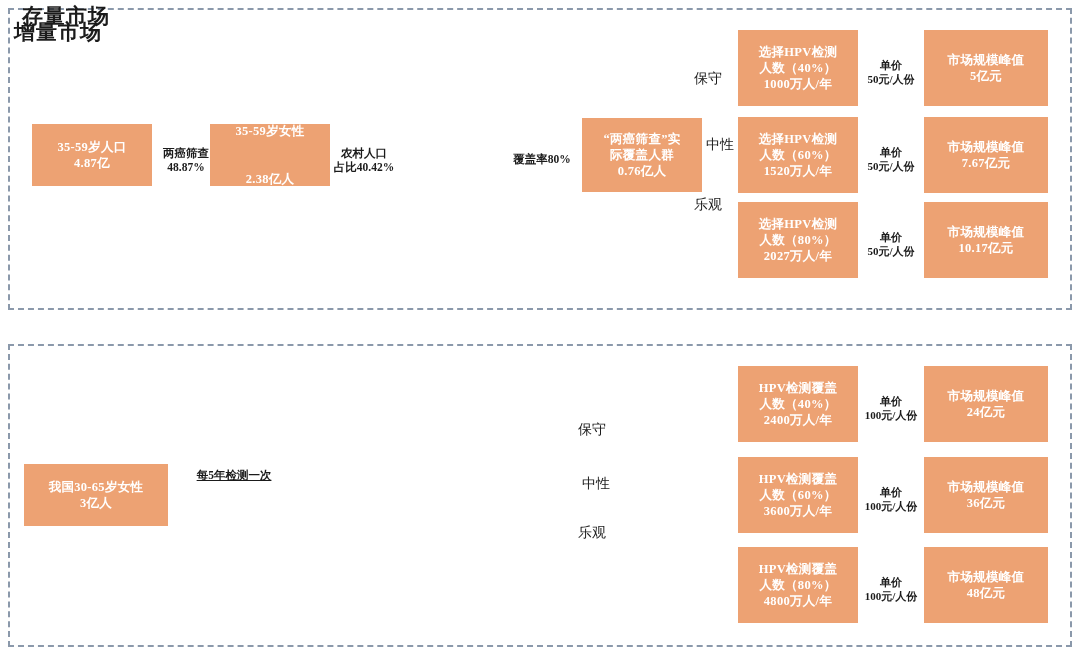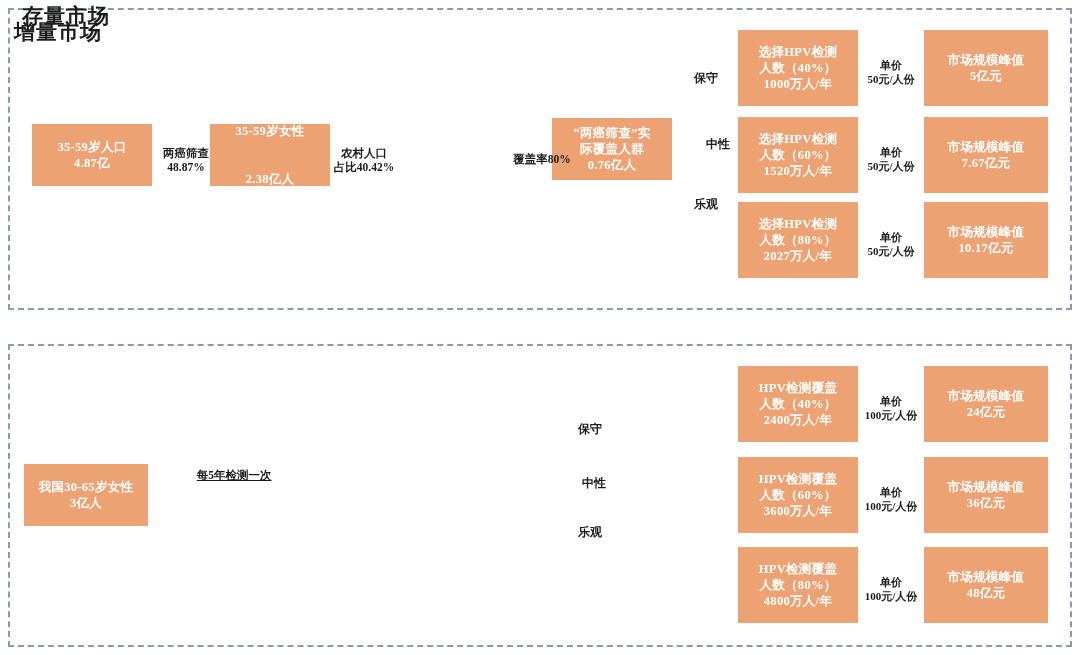--- a/index.html
+++ b/index.html
@@ -60,22 +60,22 @@
     font-size: 11.5px;
     text-align: center;
     white-space: nowrap;
     line-height: 1.25;
     margin-top: 16px;
   }
   .edge-label.small { font-size: 11px; }
   .branch-label {
     position: absolute;
     font-family: "Liberation Serif", serif;
-    font-weight: bold;
-    font-size: 12px;
+    font-weight: normal;
+    font-size: 14px;
     color: #1b1b1b;
     white-space: nowrap;
   }
   svg.edges { position: absolute; left: 0; top: 0; width: 1080px; height: 655px; pointer-events: none; }
 </style>
 </head>
 <body>
 
 <div id="root">
 
@@ -116,21 +116,21 @@
   <div class="panel-title" id="title-stock">存量市场</div>
 
   <div class="node" style="left:32px; top:124px; width:120px; height:62px;">
     <span class="ln">35-59岁人口</span>
     <span class="ln">4.87亿</span>
   </div>
   <div class="node" style="left:210px; top:124px; width:120px; height:62px;gap:32px;">
     <span class="ln">35-59岁女性</span>
     <span class="ln">2.38亿人</span>
   </div>
-  <div class="node" style="left:552px; top:118px; width:120px; height:62px;">
+  <div class="node" style="left:582px; top:118px; width:120px; height:74px;">
     <span class="ln">“两癌筛查”实</span>
     <span class="ln">际覆盖人群</span>
     <span class="ln">0.76亿人</span>
   </div>
 
   <div class="edge-label" style="left:150px; top:130px; width:72px;">
     <span>两癌筛查</span><br>
     <span>48.87%</span>
   </div>
   <div class="edge-label" style="left:328px; top:130px; width:72px;">
@@ -183,21 +183,21 @@
     <span>50元/人份</span>
   </div>
   <div class="node" style="left:924px; top:202px; width:124px; height:76px;">
     <span class="ln">市场规模峰值</span>
     <span class="ln">10.17亿元</span>
   </div>
 
   <div class="panel" id="panel-growth"></div>
   <div class="panel-title" id="title-growth">增量市场</div>
 
-  <div class="node" style="left:24px; top:464px; width:124px; height:62px;">
+  <div class="node" style="left:24px; top:464px; width:144px; height:62px;">
     <span class="ln">我国30-65岁女性</span>
     <span class="ln">3亿人</span>
   </div>
   <div class="edge-label" style="left:174px; top:452px; width:120px;text-decoration:underline;">
     <span>每5年检测一次</span>
   </div>
 
   <div class="branch-label" style="left:578px; top:421px;">保守</div>
   <div class="branch-label" style="left:582px; top:475px;">中性</div>
   <div class="branch-label" style="left:578px; top:524px;">乐观</div>

